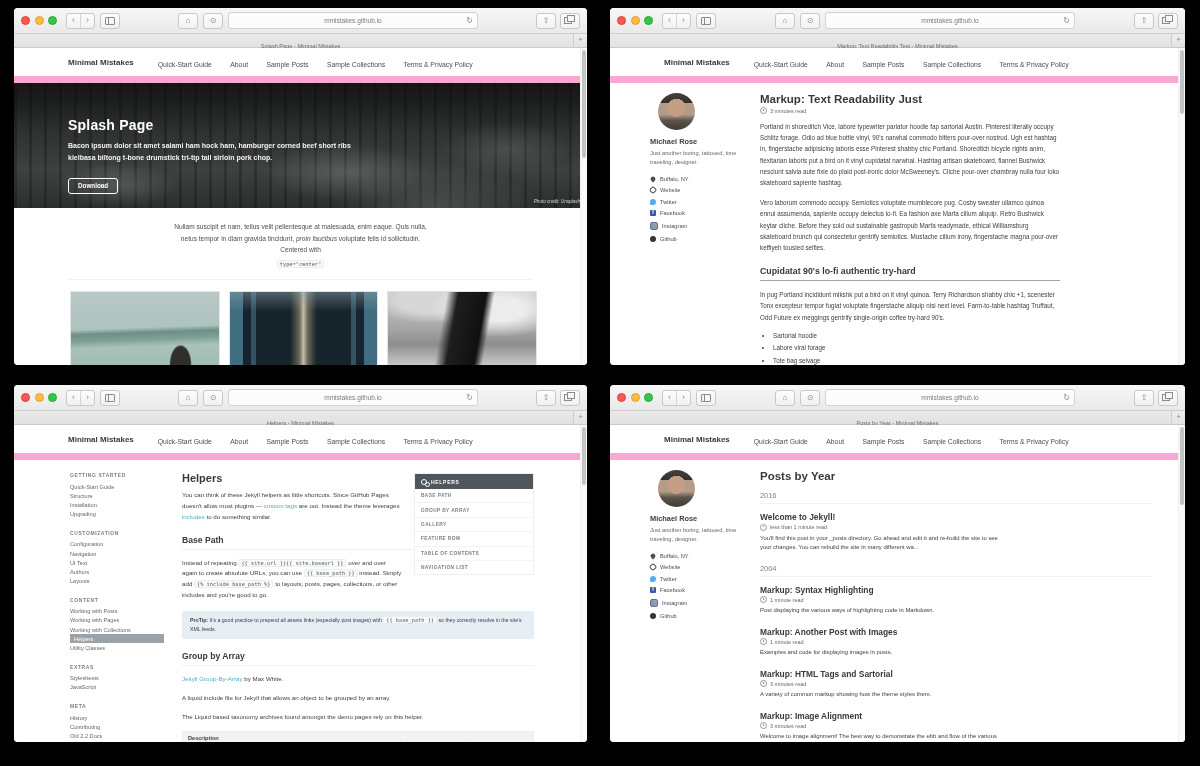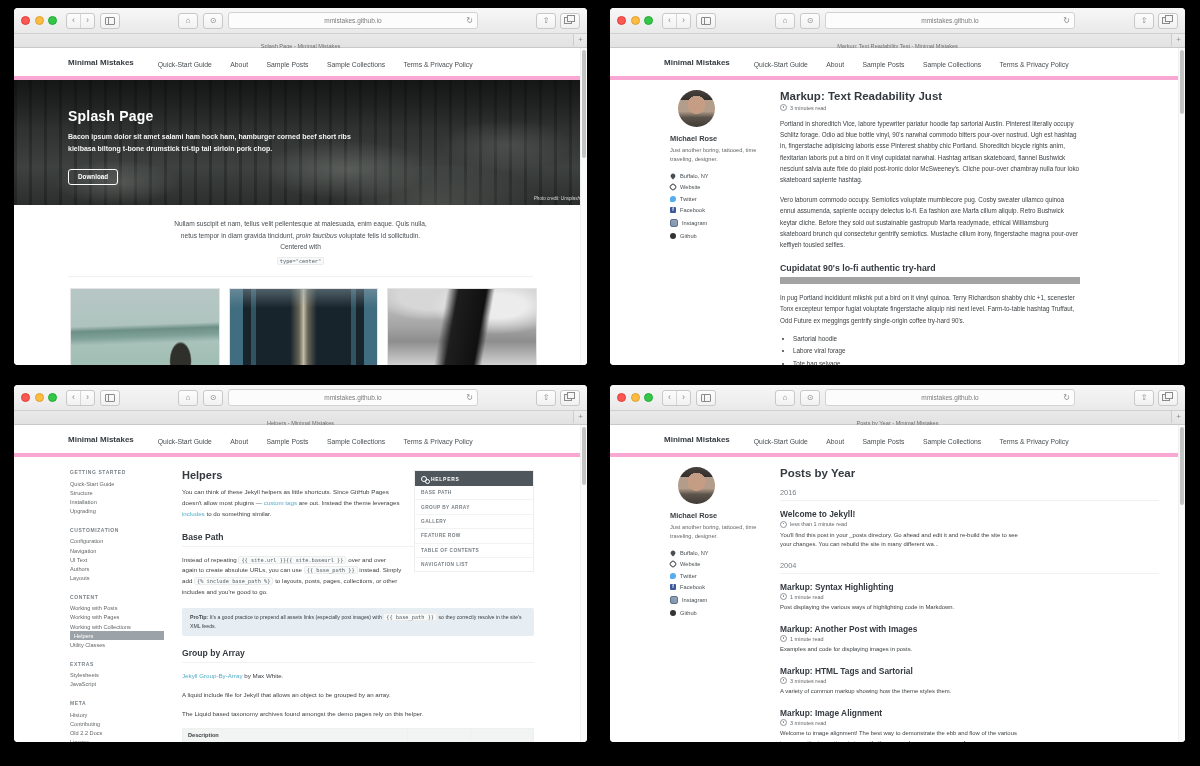--- a/index.html
+++ b/index.html
@@ -39,21 +39,21 @@
   .refresh{position:absolute;right:4px;top:0;font-size:8px;line-height:15px;color:#8f8f8f;}
   .rightbtns{display:flex;gap:4px;}
   .tabbar{height:13px;background:linear-gradient(#e9e9e9,#e2e2e2);border-bottom:1px solid #c9c9c9;
           position:relative;text-align:center;}
   .tabtitle{font-size:5.6px;line-height:13px;color:#6c6c6c;}
   .newtab{position:absolute;right:0;top:0;width:13px;height:12px;border-left:1px solid #cccccc;
           font-size:8px;line-height:12px;color:#8a8a8a;background:linear-gradient(#ededed,#e4e4e4);}
 
   
   .site{position:relative;height:318px;background:#fff;overflow:hidden;}
-  .masthead{height:28px;display:flex;align-items:center;padding:0 30px 0 54px;border-bottom:4px solid #f9a8d4;}
+  .masthead{height:28px;display:flex;align-items:center;padding:0 30px 0 54px;border-bottom:7px solid #f9a8d4;}
   .brand{font-weight:bold;font-size:8px;color:#343a40;margin-right:24px;}
   .masthead nav a{font-size:6.8px;color:#494e52;margin-right:14px;text-decoration:none;cursor:pointer;}
   .vscroll{position:absolute;right:0;top:0;bottom:0;width:6px;background:#fafafa;border-left:1px solid #f0f0f0;}
   .vthumb{position:absolute;right:1px;width:4px;border-radius:2px;background:#c3c3c3;}
 
   a.link{color:#52adc8;text-decoration:none;cursor:pointer;}
   .code{font-family:"DejaVu Sans Mono","Liberation Mono",monospace;font-size:5.3px;
         background:#f8f9f9;border:1px solid #ececec;border-radius:2px;padding:0 2px;color:#55606a;}
   .clk{width:5px;height:5px;border:1px solid #8f969b;border-radius:50%;display:inline-block;position:relative;flex:none;}
   .clk::after{content:"";position:absolute;left:1.8px;top:1px;width:.8px;height:1.8px;background:#8f969b;}
@@ -62,21 +62,21 @@
   
   .hero{height:125px;position:relative;color:#fff;padding:14px 0 0 54px;box-sizing:border-box;
     background:
       linear-gradient(180deg,rgba(8,8,8,.5) 0%,rgba(8,8,8,0) 38%),
       radial-gradient(90px 32px at 18% 82%,rgba(195,200,195,.22),transparent 70%),
       radial-gradient(120px 42px at 58% 72%,rgba(205,210,205,.2),transparent 70%),
       radial-gradient(95px 36px at 86% 52%,rgba(185,190,185,.16),transparent 70%),
       radial-gradient(150px 62px at 74% 102%,rgba(170,175,170,.24),transparent 70%),
       repeating-linear-gradient(90deg,rgba(0,0,0,.22) 0 3px,rgba(0,0,0,0) 3px 15px),
       linear-gradient(180deg,#222423 0%,#2f3231 40%,#3d413f 70%,#2b2e2c 100%);}
-  .hero h1{margin:14px 0 7px;font-size:14px;font-weight:bold;letter-spacing:.2px;}
+  .hero h1{margin:20px 0 7px;font-size:14px;font-weight:bold;letter-spacing:.2px;}
   .hero p{margin:0 0 11px;font-size:7px;font-weight:600;line-height:1.65;width:310px;color:#f2f2f2;}
   .btn-download{display:inline-block;border:1px solid #fff;border-radius:3px;padding:3.5px 9px;
                 font-size:6.3px;font-weight:bold;color:#fff;cursor:pointer;}
   .credit{position:absolute;right:7px;bottom:4px;font-size:4.6px;font-style:italic;color:#d8d8d8;}
   .splash-intro{width:46%;margin:13px auto 2px;text-align:center;font-size:6.6px;line-height:1.75;color:#494e52;}
   .splash-intro .codeline{display:block;margin-top:2px;}
   .splash-hr{border:none;border-top:1px solid #f0f1f1;margin:10px 54px 0 54px;}
   .feature-row{display:flex;gap:9px;padding:0 50px 0 56px;margin-top:11px;}
   .feature{flex:1;height:97px;border:1px solid #e4e4e4;box-sizing:border-box;}
   .f1{background:
@@ -92,21 +92,21 @@
       radial-gradient(60px 30px at 50% 108%,rgba(60,45,30,.8),transparent 70%),
       #17242c;}
   .f3{background:
       linear-gradient(100deg,transparent 36%,#1e1e1e 43%,#101010 60%,transparent 65%),
       radial-gradient(95px 40px at 74% 18%,#ececec 0 30%,transparent 70%),
       radial-gradient(75px 32px at 28% 8%,#d7d7d7 0 40%,transparent 75%),
       linear-gradient(180deg,#cacaca 0%,#a4a4a4 40%,#8d8d8d 55%,#d1d1d1 80%,#c3c3c3 100%);}
 
   
   .page{display:flex;padding:10px 26px 0 40px;}
-  .author{width:96px;flex:none;margin-left:20px;}
+  .author{width:96px;flex:none;}
   .avatar{width:37px;height:37px;border-radius:50%;margin-left:8px;
     background:
       radial-gradient(circle at 50% 40%,#c59c84 0 31%,transparent 32%),
       linear-gradient(180deg,#47413d 0%,#332f2c 27%,transparent 28%),
       linear-gradient(180deg,transparent 58%,#5c544c 74%,#403a35 100%),
       #b39c89;}
   .author h3{font-size:7.4px;font-weight:bold;color:#3d4144;margin:7px 0 3px;}
   .author .bio{font-size:5.7px;color:#646769;line-height:1.55;margin:0 6px 0 0;}
   .author ul{list-style:none;margin:9px 0 0;padding:0;}
   .author li{font-size:5.7px;color:#494e52;margin-bottom:5.6px;display:flex;align-items:center;gap:4px;cursor:pointer;}
@@ -115,21 +115,21 @@
   .ico-link{width:4px;height:4px;border:1px solid #494e52;border-radius:2px;transform:rotate(45deg);}
   .ico-tw{background:#55acee;border-radius:50% 50% 50% 20%;}
   .ico-fb{background:#3b5998;border-radius:1px;color:#fff;font-size:4.6px;line-height:6px;text-align:center;font-weight:bold;}
   .ico-ig{background:linear-gradient(45deg,#7b93b0 0%,#9aa7b8 100%);border-radius:2px;border:.5px solid #5f718a;}
   .ico-gh{background:#333;border-radius:50%;}
 
   
   .article{flex:1;padding-left:14px;max-width:300px;}
   .article h1{font-size:11.5px;font-weight:bold;color:#343a40;margin:0 0 1px;}
   .article p{font-size:6.3px;line-height:1.78;margin:0 0 9px;color:#3d4144;}
-  h2.sec{font-size:8.8px;font-weight:bold;color:#343a40;border-bottom:7px solid #a3a3a3;
+  h2.sec{font-size:8.8px;font-weight:bold;color:#343a40;border-bottom:1px solid #a3a3a3;
          padding-bottom:4px;margin:13px 0 8px;}
   ul.bullets{margin:0 0 0 13px;padding:0;}
   ul.bullets li{font-size:6.3px;color:#3d4144;margin-bottom:5.5px;}
 
   
   .docs{display:flex;padding:12px 40px 0 56px;}
   .docnav{width:96px;flex:none;}
   .docnav .sec-t{font-size:5px;font-weight:bold;letter-spacing:.6px;color:#7a8288;
                  text-transform:uppercase;margin:0 0 4px;}
   .docnav .sec{margin-bottom:11px;}

